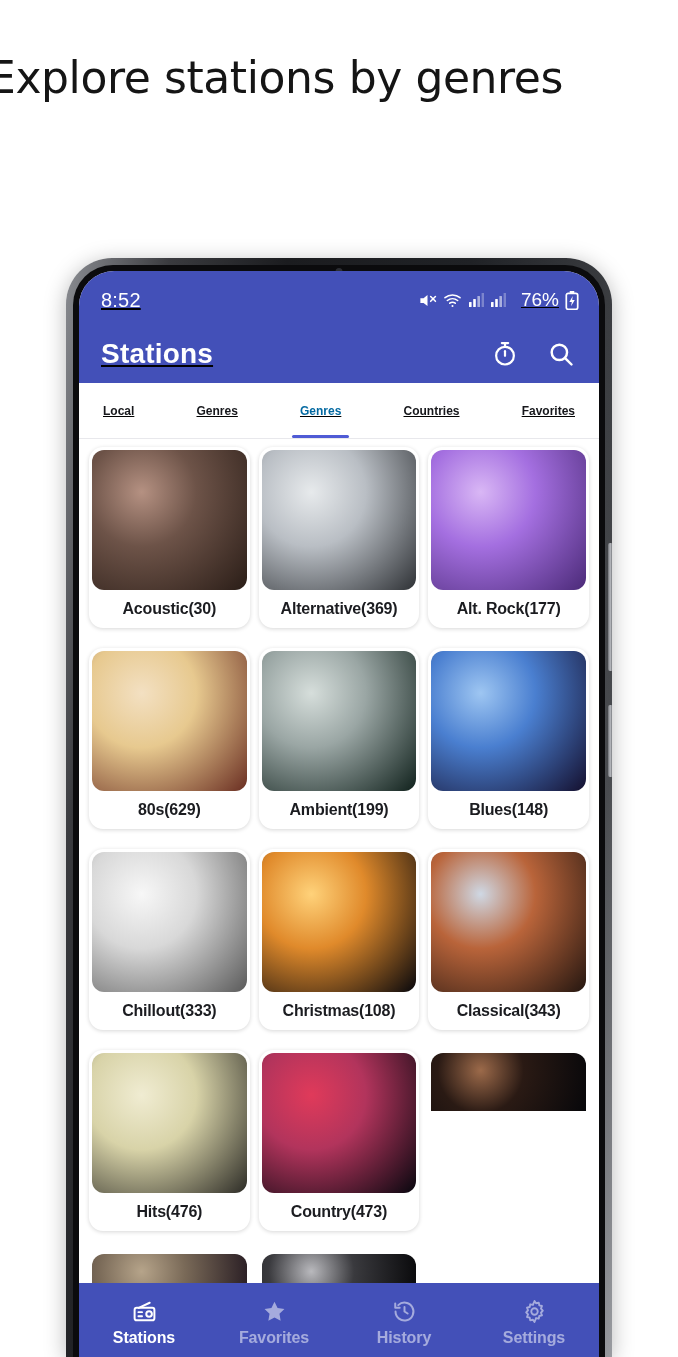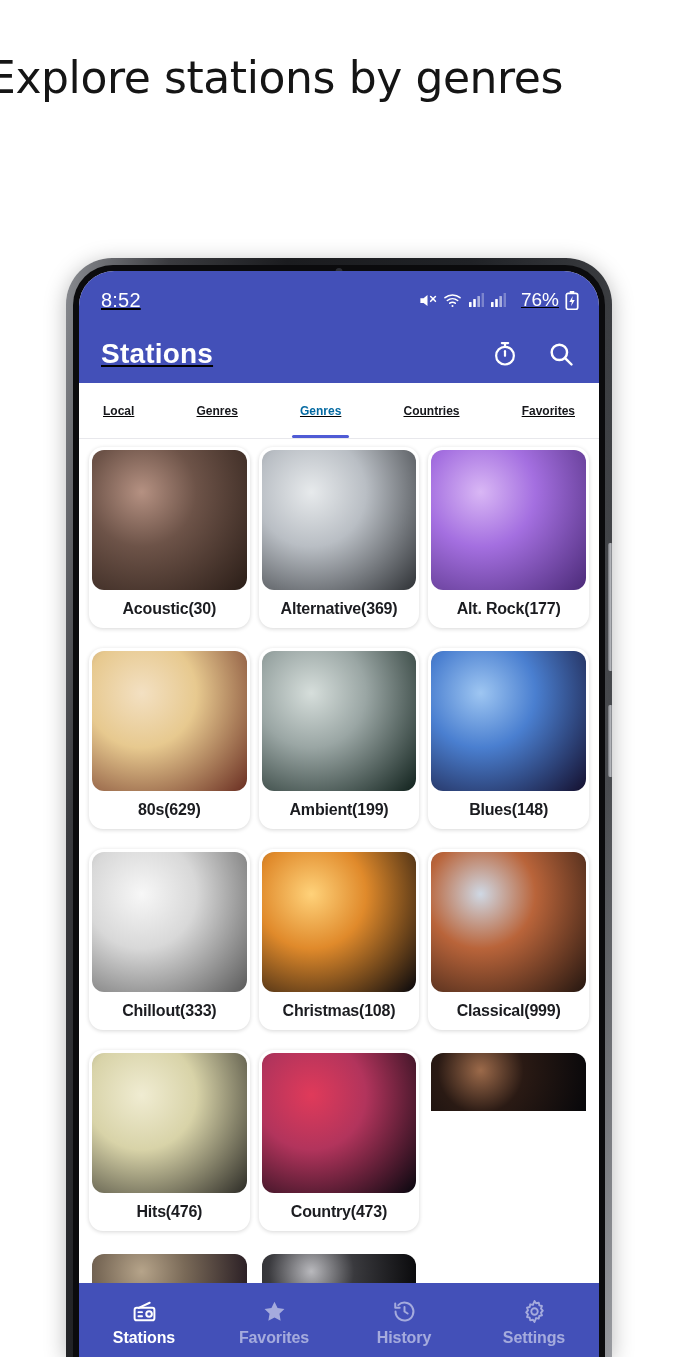--- a/index.html
+++ b/index.html
@@ -267,21 +267,21 @@
             <div class="card">
               <div class="card-img" style="background: radial-gradient(circle at 32% 30%, rgb(247, 247, 247) 0%, rgb(216, 216, 216) 38%, rgb(90, 90, 90) 100%);"></div>
               <div class="card-label">Chillout(333)</div>
             </div>
             <div class="card">
               <div class="card-img" style="background: radial-gradient(circle at 32% 30%, rgb(255, 210, 122) 0%, rgb(224, 138, 43) 38%, rgb(7, 7, 12) 100%);"></div>
               <div class="card-label">Christmas(108)</div>
             </div>
             <div class="card">
               <div class="card-img" style="background: radial-gradient(circle at 32% 30%, rgb(207, 216, 228) 0%, rgb(185, 100, 58) 38%, rgb(36, 22, 16) 100%);"></div>
-              <div class="card-label">Classical(999)</div>
+              <div class="card-label">Classical(343)</div>
             </div>
             <div class="card">
               <div class="card-img" style="background: radial-gradient(circle at 32% 30%, rgb(240, 236, 210) 0%, rgb(216, 211, 168) 38%, rgb(44, 43, 38) 100%);"></div>
               <div class="card-label">Hits(476)</div>
             </div>
             <div class="card">
               <div class="card-img" style="background: radial-gradient(circle at 32% 30%, rgb(224, 58, 90) 0%, rgb(178, 52, 92) 38%, rgb(7, 7, 14) 100%);"></div>
               <div class="card-label">Country(473)</div>
             </div>
             <div class="card partial">

